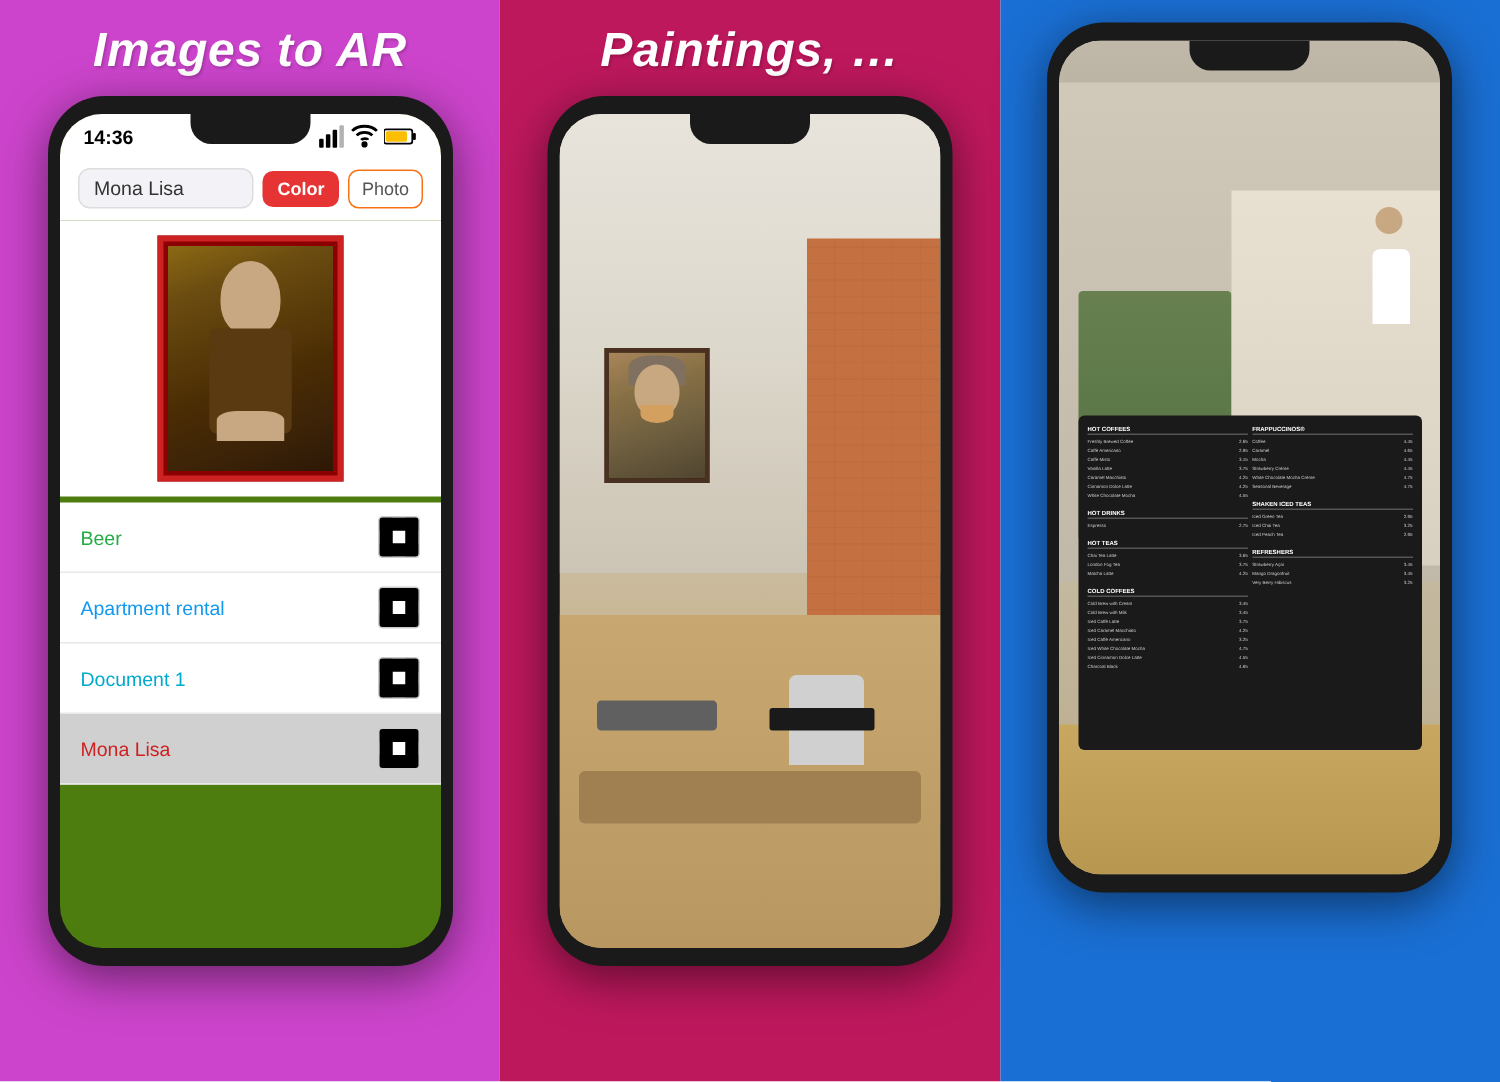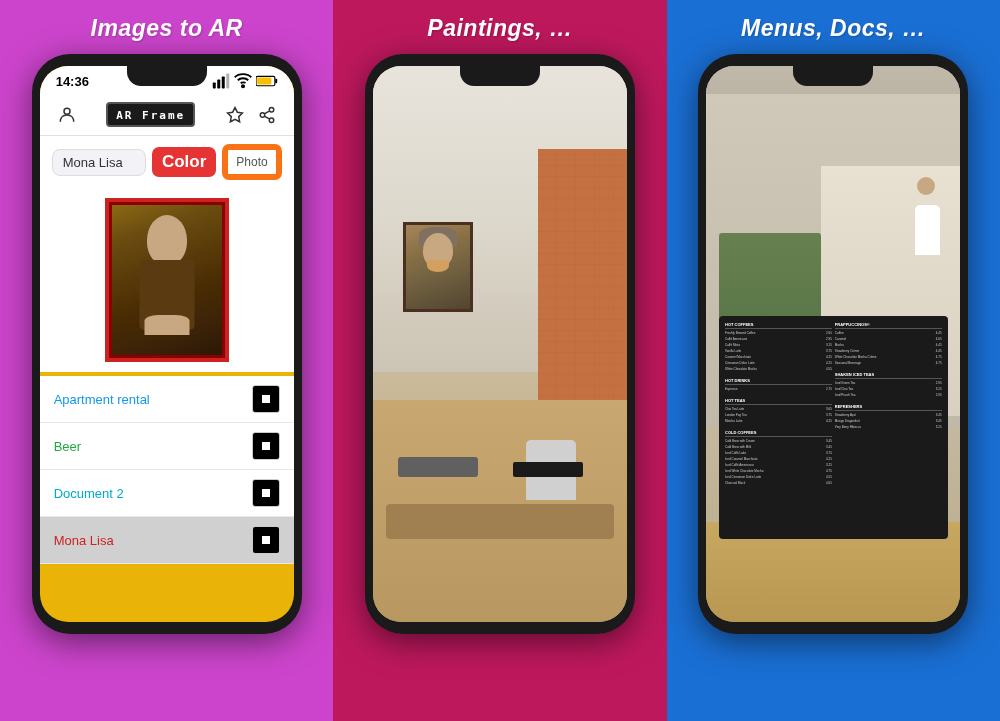--- a/index.html
+++ b/index.html
@@ -19,21 +19,21 @@
       align-items: center;
       padding-top: 15px;
       position: relative;
     }
 
     .panel-1 { background: #cc44cc; }
     .panel-2 { background: #be185d; }
     .panel-3 { background: #1a6fd4; }
 
     .panel-title {
-      font-size: 23px;
+      font-size: 32px;
       font-weight: 900;
       color: white;
       text-align: center;
       margin-bottom: 12px;
       letter-spacing: 0.5px;
       font-style: italic;
       text-shadow: 1px 1px 2px rgba(0,0,0,0.2);
     }
 
     
@@ -43,21 +43,21 @@
       background: #1a1a1a;
       border-radius: 38px;
       padding: 12px 8px;
       position: relative;
       box-shadow: 0 8px 32px rgba(0,0,0,0.5);
     }
 
     .phone-screen {
       width: 100%;
       height: 100%;
-      background: #eab308;
+      background: #4d7c0f;
       border-radius: 28px;
       overflow: hidden;
       position: relative;
     }
 
     
     .phone-status-bar {
       background: white;
       display: flex;
       justify-content: space-between;
@@ -114,35 +114,35 @@
       border: 1px solid #ddd;
       border-radius: 8px;
       padding: 5px 10px;
       font-size: 13px;
       color: #333;
     }
 
     .btn-color {
       background: #e63333;
       color: white;
-      font-size: 17px;
+      font-size: 12px;
       font-weight: 600;
       padding: 5px 10px;
       border-radius: 7px;
       border: none;
     }
 
     .btn-photo {
       background: white;
       color: #555;
       font-size: 12px;
       font-weight: 500;
       padding: 5px 8px;
       border-radius: 7px;
-      border: 6px solid #f97316;
+      border: 1px solid #f97316;
     }
 
     .painting-container {
       display: flex;
       justify-content: center;
       padding: 10px;
       background: white;
     }
 
     .painting-frame {
@@ -516,71 +516,48 @@
             <circle cx="12" cy="19" r="1.5" fill="black"></circle>
           </svg>
           <svg viewBox="0 0 28 14" width="22" height="12">
             <rect x="0" y="1" width="24" height="12" rx="2" fill="none" stroke="black" stroke-width="1.5"></rect>
             <rect x="24.5" y="4" width="2.5" height="6" rx="1" fill="black"></rect>
             <rect x="1.5" y="2.5" width="18" height="9" rx="1.5" fill="#fbbf00"></rect>
           </svg>
         </div>
       </div>
 
-      <div class="phone-nav-bar">
-        <div class="nav-icon">
-          <svg viewBox="0 0 24 24" width="18" height="18" fill="none" stroke="#333" stroke-width="2">
-            <circle cx="12" cy="7" r="4"></circle>
-            <path d="M3 21c0-5 3-9 9-9s9 4 9 9"></path>
-          </svg>
-        </div>
-        <div class="ar-frame-logo">
-          <span style="font-size:11px;letter-spacing:2px;font-family:monospace;">AR Frame</span>
-        </div>
-        <div style="display:flex;gap:10px;">
-          <div class="nav-icon">
-            <svg viewBox="0 0 24 24" width="18" height="18" fill="none" stroke="#333" stroke-width="2">
-              <polygon points="12,2 15.09,8.26 22,9.27 17,14.14 18.18,21.02 12,17.77 5.82,21.02 7,14.14 2,9.27 8.91,8.26"></polygon>
-            </svg>
-          </div>
-          <div class="nav-icon">
-            <svg viewBox="0 0 24 24" width="18" height="18" fill="none" stroke="#333" stroke-width="2">
-              <path d="M8.59 13.51l6.83 3.98M15.41 6.51l-6.82 3.98M21 5a3 3 0 1 1-6 0 3 3 0 0 1 6 0zM9 12a3 3 0 1 1-6 0 3 3 0 0 1 6 0zM21 19a3 3 0 1 1-6 0 3 3 0 0 1 6 0z"></path>
-            </svg>
-          </div>
-        </div>
-      </div>
 
       <div class="search-bar">
         <div class="search-input" style="display:flex;align-items:center;font-size:13px;color:#333;">Mona Lisa</div>
         <button class="btn-color">Color</button>
         <button class="btn-photo">Photo</button>
       </div>
 
       <div class="painting-container">
         <div class="painting-frame">
           <div class="mona-lisa">
             <div class="face-detail"></div>
             <div class="hands-detail"></div>
           </div>
         </div>
       </div>
 
 
       <div class="list-section">
+        <div class="list-item green">
+          <span>Beer</span>
+          <div class="qr-mini"></div>
+        </div>
         <div class="list-item blue">
           <span>Apartment rental</span>
           <div class="qr-mini"></div>
         </div>
-        <div class="list-item green">
-          <span>Beer</span>
-          <div class="qr-mini"></div>
-        </div>
         <div class="list-item cyan">
-          <span>Document 2</span>
+          <span>Document 1</span>
           <div class="qr-mini"></div>
         </div>
         <div class="list-item red highlighted">
           <span>Mona Lisa</span>
           <div class="qr-mini"></div>
         </div>
 
       </div>
     </div>
   </div>
@@ -609,21 +586,20 @@
         <div class="cafe-table"></div>
         <div class="cafe-chair"></div>
         <div class="cafe-keyboard"></div>
         <div class="cafe-laptop"></div>
       </div>
     </div>
   </div>
 </div>
 
 <div class="panel panel-3">
-  <div class="panel-title">Menus, Docs, …</div>
 
   <div class="phone">
     <div class="photo-phone-screen">
       <div class="notch"></div>
 
       <div class="coffee-scene">
         <div class="coffee-ceiling"></div>
 
         <div style="position:absolute;top:5%;left:0;right:0;height:60%;background:linear-gradient(180deg,#d0c8b8 0%,#c0b8a8 100%);"></div>
 

